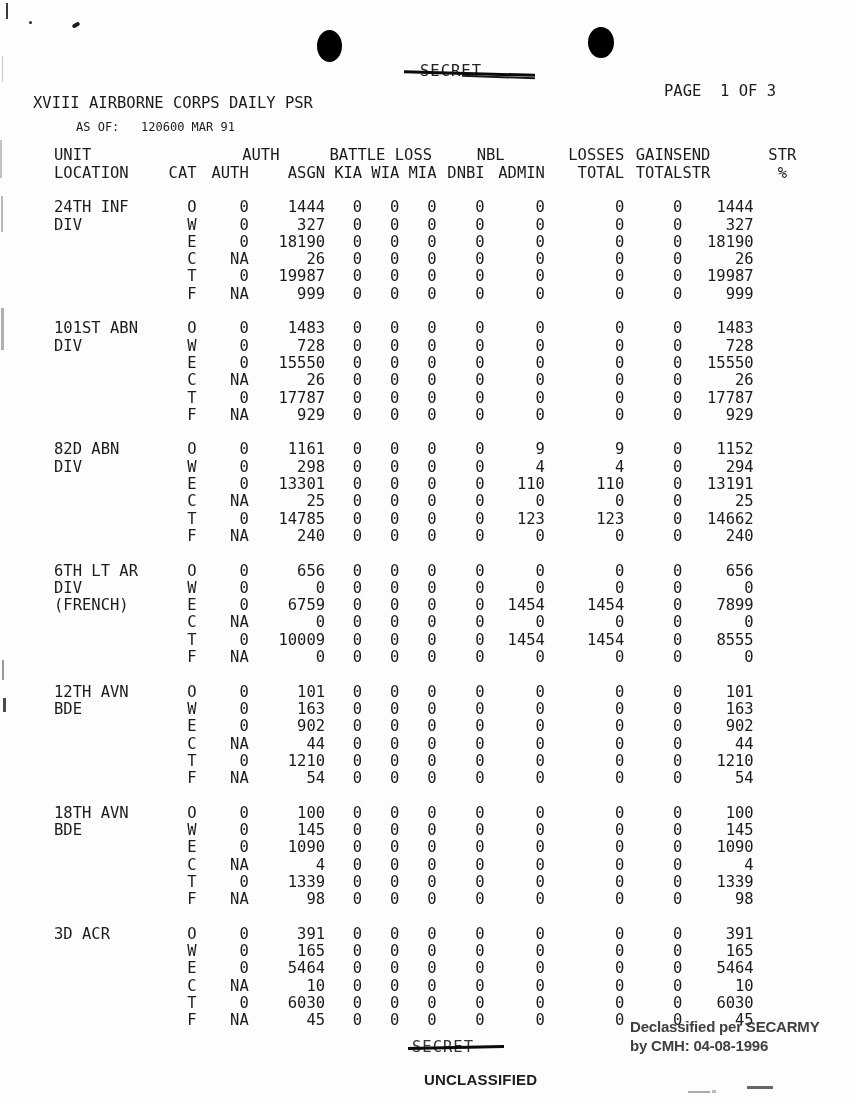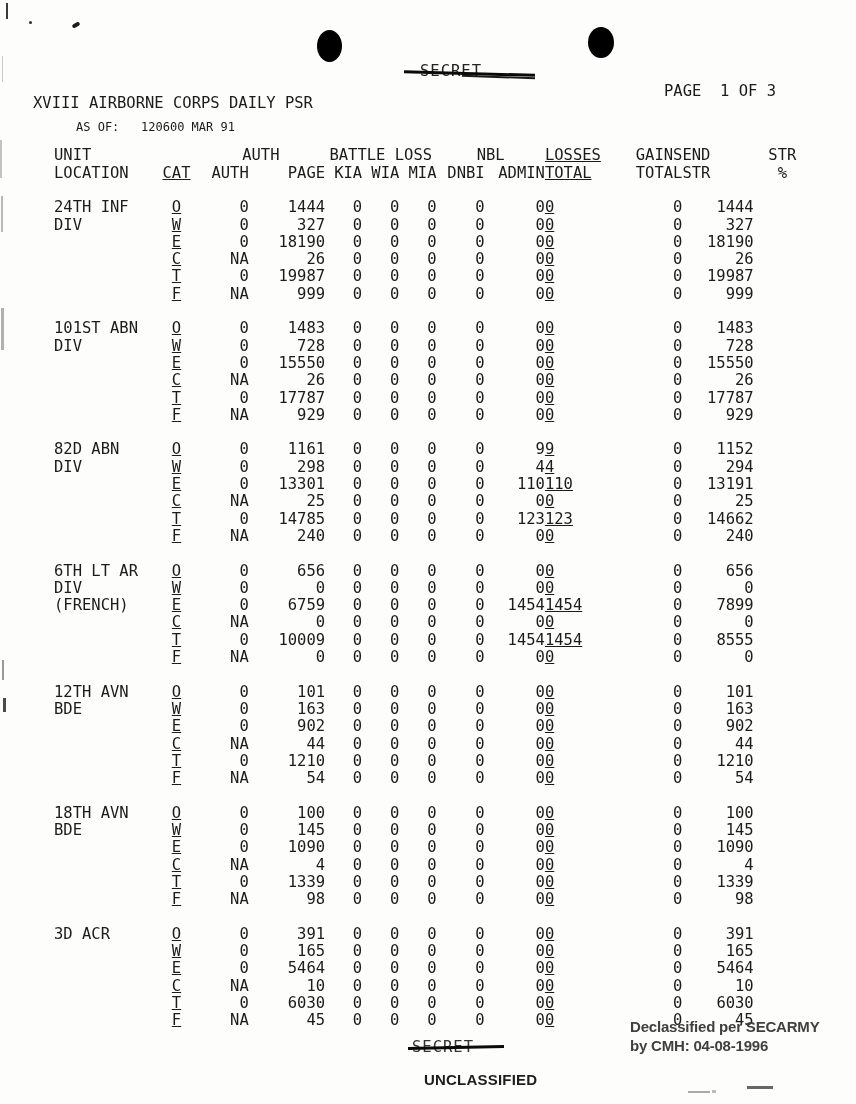--- a/index.html
+++ b/index.html
@@ -34,23 +34,23 @@
   #asof{left:76px;top:112px;font-size:12px;margin-top:8px;}
 
   
   #psr-table{position:absolute;left:30px;top:146px;border-collapse:collapse;table-layout:fixed;width:757px;margin-left:24px;}
   #psr-table th,#psr-table td{
     padding:0;margin:0;font-weight:normal;font-size:15.5px;line-height:17.3px;height:17.3px;
     white-space:pre;vertical-align:top;
   }
   #psr-table thead th{height:18px;line-height:18px;}
   .al{text-align:left;padding-left:3px;}
-  .ac{text-align:center;padding-left:2px;text-decoration:underline;}
+  .ac{text-align:right;padding-left:2px;}
   .r8{text-align:right;padding-right:8px;}
-  .r7{text-align:left;padding-right:7px;text-decoration:underline;}
+  .r7{text-align:right;padding-right:7px;}
   .r6{text-align:right;padding-right:6px;}
   .r0{text-align:right;}
   .pc{text-align:center;padding-left:18px;}
   .hl19{text-align:left;padding-left:19px;}
   .hl24{text-align:left;padding-left:24px;}
   .hc{text-align:center;}
   .hc-start{text-align:center;padding-left:20px;}
   tr.sp0 td{height:19px;line-height:19px;}
   tr.sp td{height:11.6px;line-height:11.6px;}
 
@@ -112,21 +112,21 @@
       <th colspan="2" class="hc">NBL</th>
       <th class="r7">LOSSES</th>
       <th class="r8">GAINS</th>
       <th class="hl19">END</th>
       <th class="pc">STR</th>
     </tr>
     <tr>
       <th class="al">LOCATION</th>
       <th class="ac">CAT</th>
       <th class="r8">AUTH</th>
-      <th class="r8">PAGE</th>
+      <th class="r8">ASGN</th>
       <th class="r8">KIA</th>
       <th class="r8">WIA</th>
       <th class="r8">MIA</th>
       <th class="r8">DNBI</th>
       <th class="r6">ADMIN</th>
       <th class="r7">TOTAL</th>
       <th class="r8">TOTAL</th>
       <th class="hl19">STR</th>
       <th class="pc">%</th>
     </tr>

